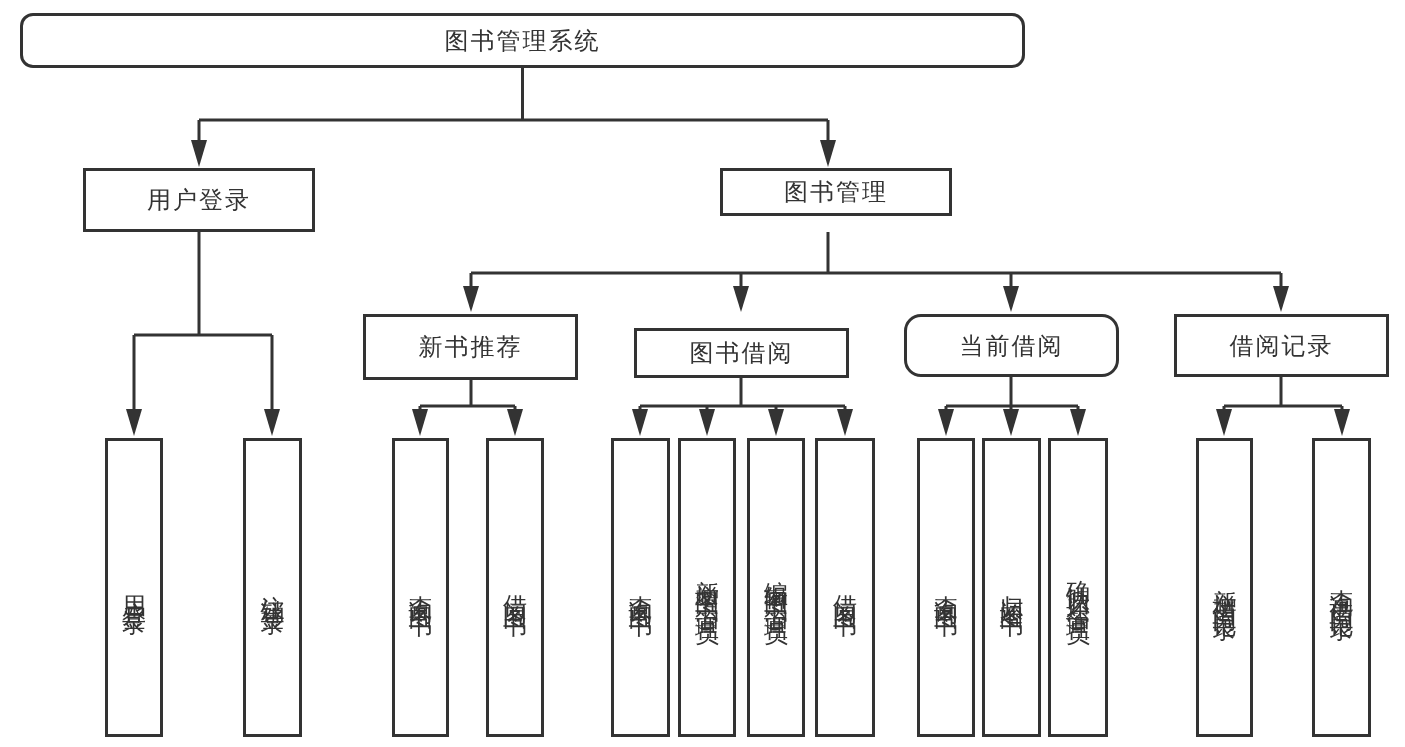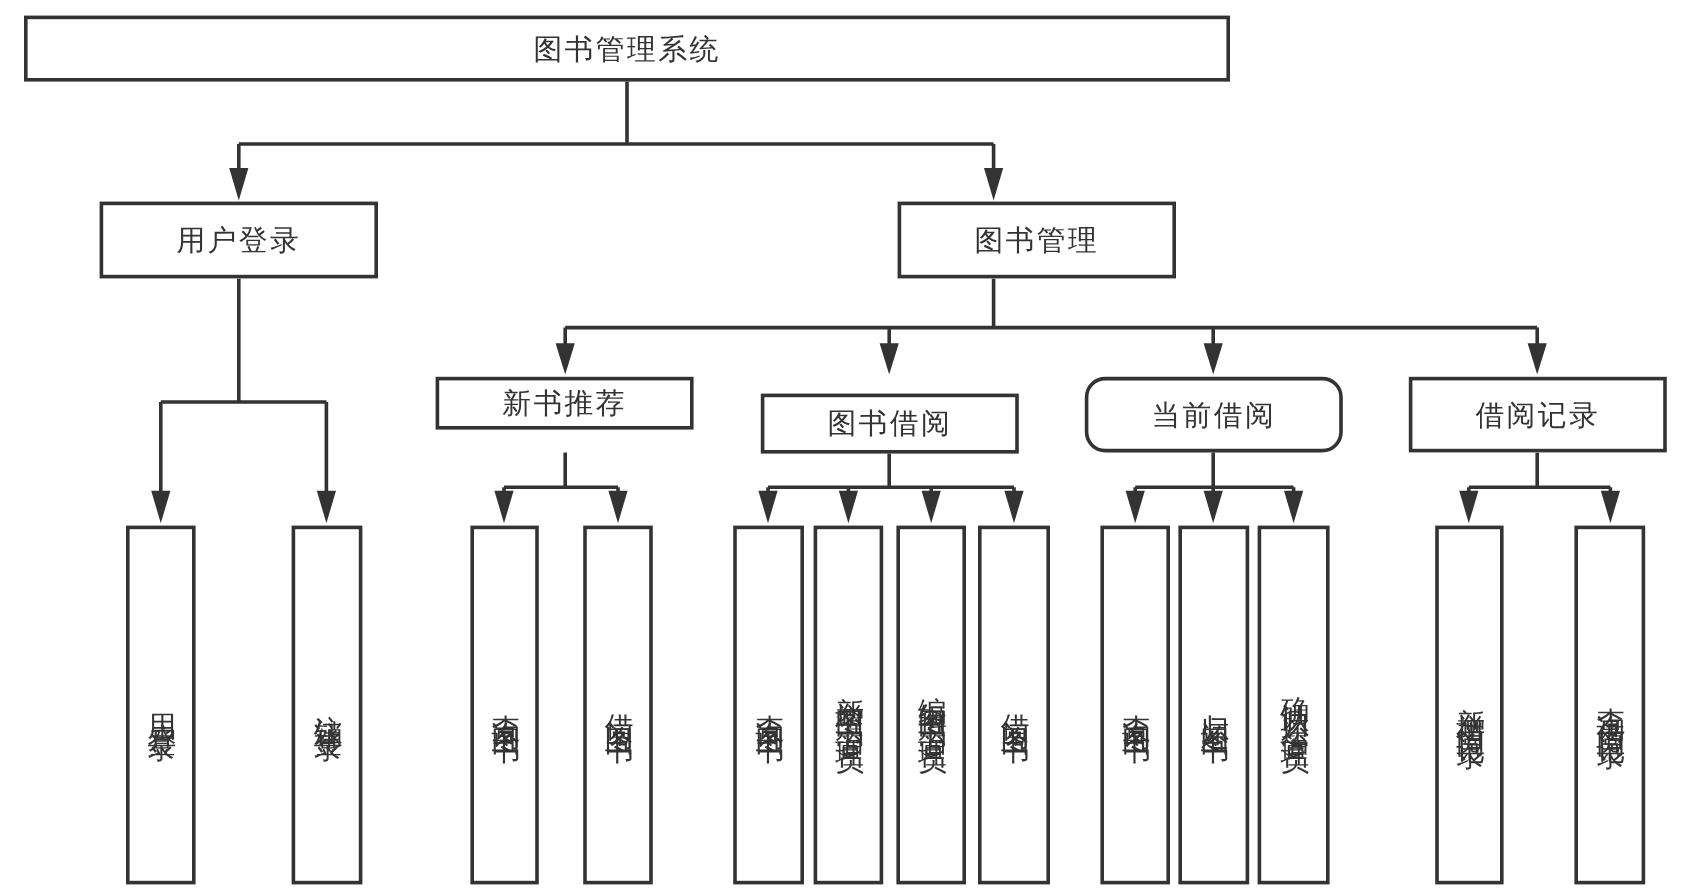--- a/index.html
+++ b/index.html
@@ -26,24 +26,24 @@
     white-space:nowrap;
   }
   .node.vleaf span{
     writing-mode:vertical-rl;
     text-orientation:mixed;
     letter-spacing:6px;
     font-size:24px;
     line-height:1;
   }
   
-  .n-root{left:20px;top:13px;width:1005px;height:55px;}
+  .n-root{left:20px;top:13px;width:1005px;height:55px;border-radius:13px;}
   .n-user-login-branch{left:83px;top:168px;width:232px;height:64px;}
-  .n-book-mgmt{left:748px;top:168px;width:232px;height:64px;}
-  .n-new-book{left:363px;top:314px;width:215px;height:44px;}
+  .n-book-mgmt{left:720px;top:168px;width:232px;height:48px;}
+  .n-new-book{left:363px;top:314px;width:215px;height:66px;}
   .n-book-borrow{left:634px;top:328px;width:215px;height:50px;align-items:center;}
   .n-current-borrow{left:904px;top:314px;width:215px;height:63px;border-radius:17px;}
   .n-borrow-record{left:1174px;top:314px;width:215px;height:63px;}
   .lf{top:438px;height:299px;}
   .l-user-login{left:105px;width:58px;}
   .l-logout{left:243px;width:59px;}
   .l-nb-query{left:392px;width:57px;}
   .l-nb-borrow{left:486px;width:58px;}
   .l-bb-query{left:611px;width:59px;}
   .l-bb-add{left:678px;width:58px;}

